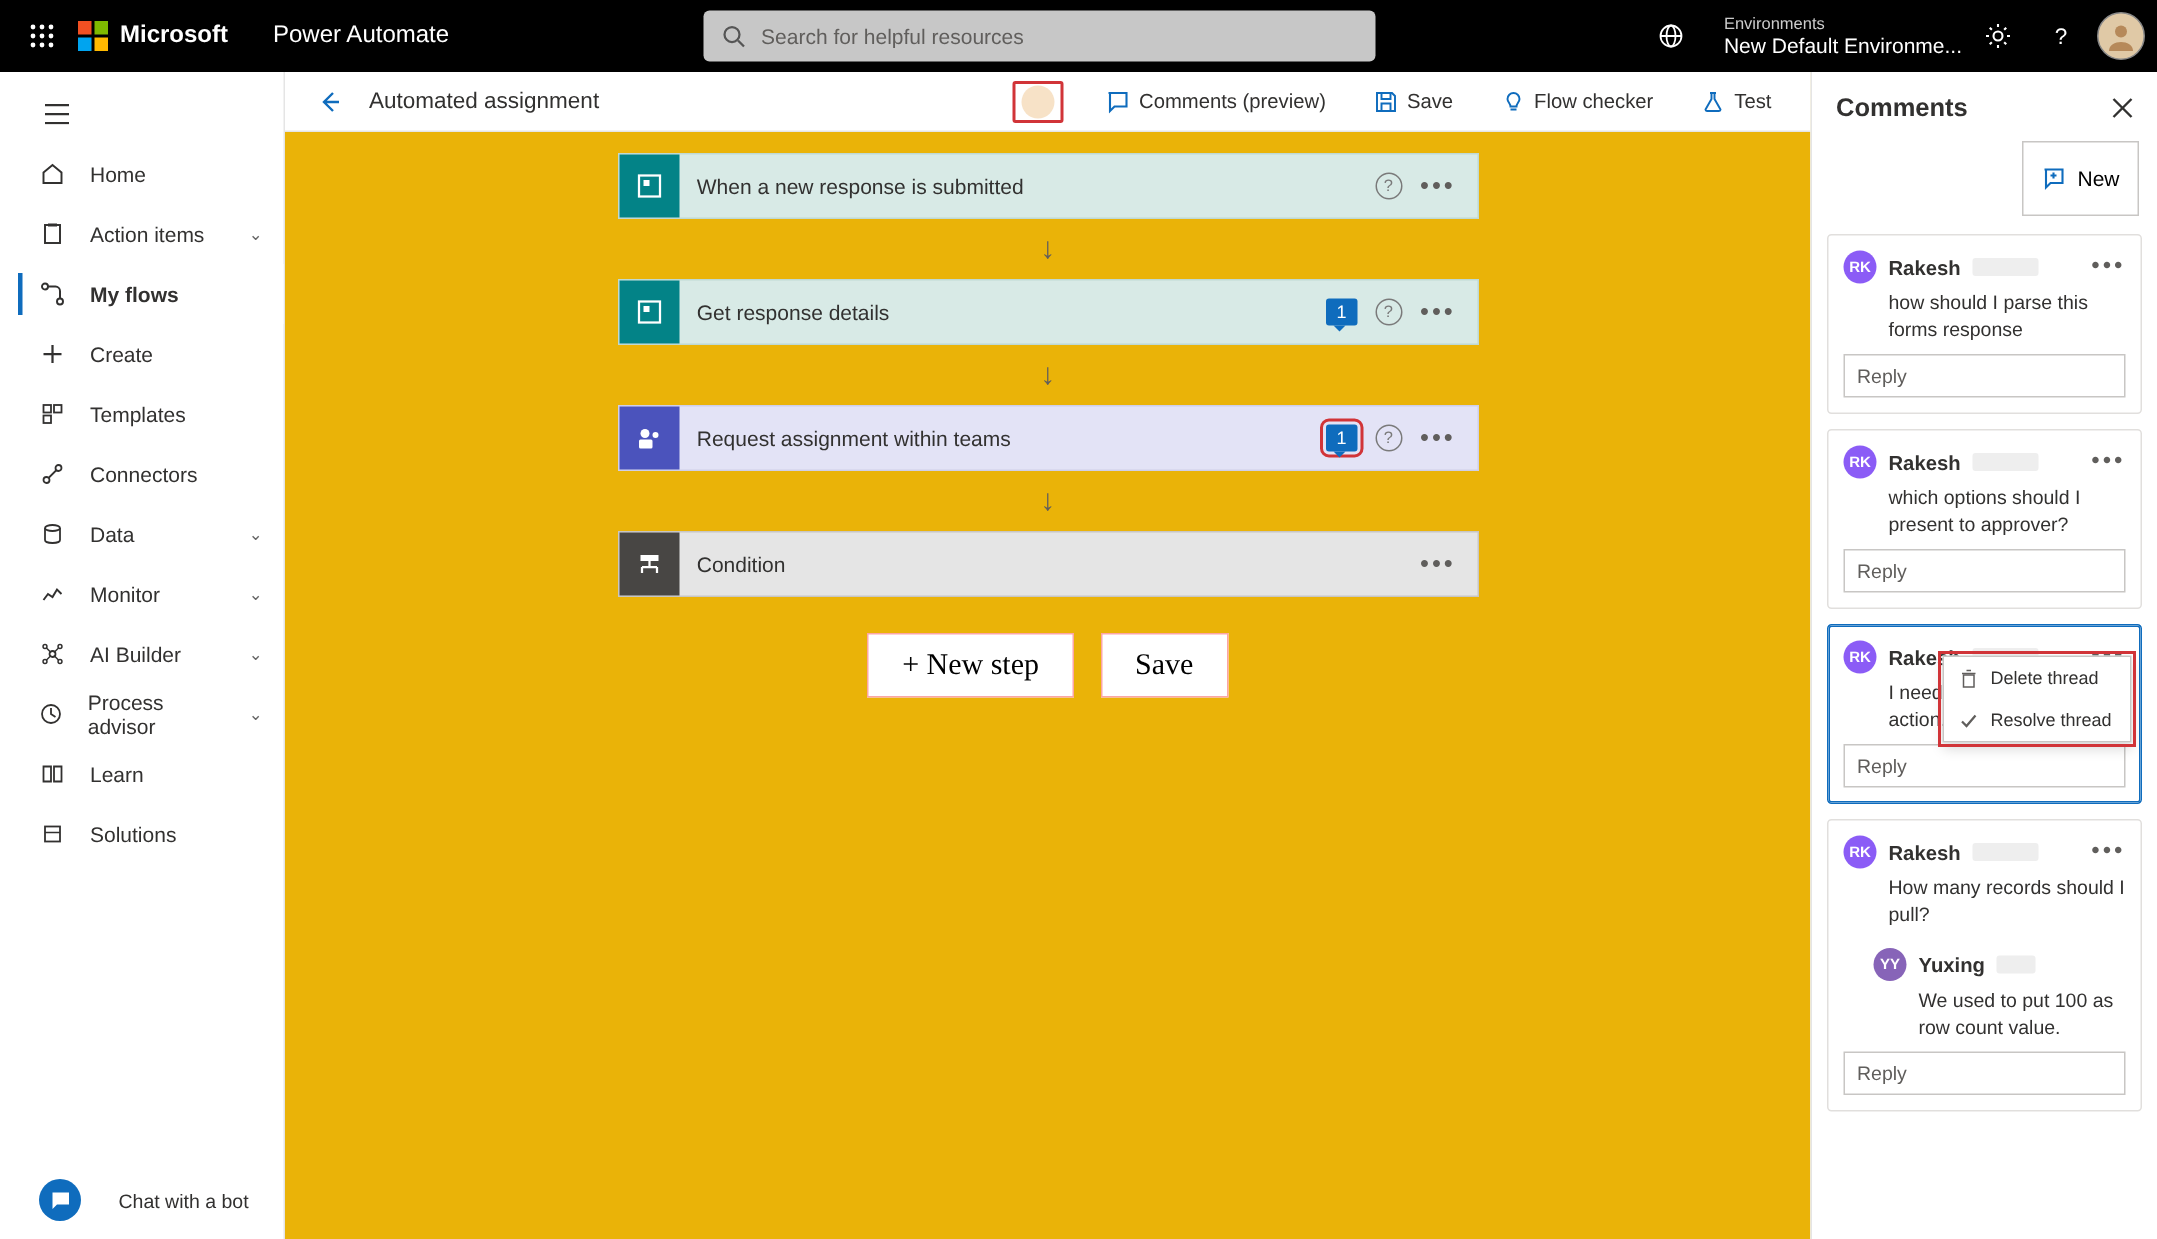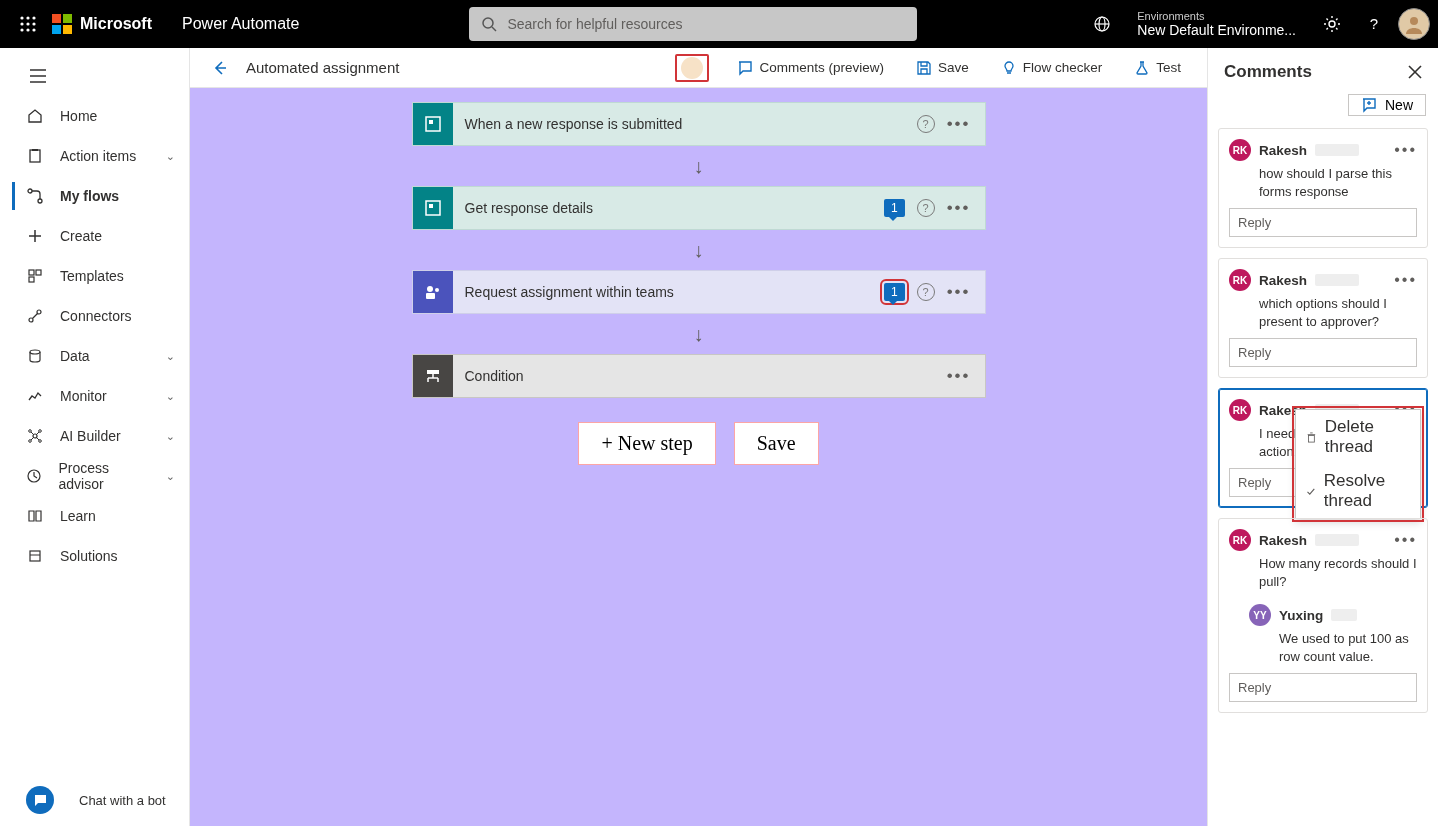--- a/index.html
+++ b/index.html
@@ -11,42 +11,42 @@
 .waffle svg { fill: #fff; }
 .ms-logo { display: flex; align-items: center; gap: 8px; margin-left: 4px; }
 .ms-squares { width: 20px; height: 20px; display: grid; grid-template: 1fr 1fr / 1fr 1fr; gap: 2px; }
 .ms-squares span:nth-child(1){background:#f25022;} .ms-squares span:nth-child(2){background:#7fba00;}
 .ms-squares span:nth-child(3){background:#00a4ef;} .ms-squares span:nth-child(4){background:#ffb900;}
 .ms-brand { font-size: 16px; font-weight: 600; }
 .app-name { font-size: 16px; font-weight: 400; margin-left: 30px; }
 .searchbox { flex: 0 0 448px; height: 34px; background: #c7c7c7; border-radius: 4px; margin-left: 170px; display: flex; align-items: center; padding: 0 12px; gap: 10px; color: #555; }
 .searchbox input { flex: 1; border: none; background: transparent; outline: none; font-size: 14px; color: #323130; }
 .top-right { margin-left: auto; display: flex; align-items: center; gap: 6px; }
-.env { display: flex; align-items: center; gap: 26px; margin-right: 12px; }
+.env { display: flex; align-items: center; gap: 26px; }
 .env-txt small { font-size: 11px; color: #ccc; display: block; line-height: 1.1; }
 .env-txt span { font-size: 14px; color: #fff; }
 .top-icon { width: 36px; height: 48px; display: flex; align-items: center; justify-content: center; cursor: pointer; }
 .avatar-h { width: 32px; height: 32px; border-radius: 50%; background: #e0c9a6; border: 1px solid #888; display:flex; align-items:center; justify-content:center; }
 
 
 .shell { display: flex; height: calc(100% - 48px); }
 
 
 .sidebar { width: 190px; border-right: 1px solid #e5e5e5; display: flex; flex-direction: column; padding-top: 8px; background:#fff;padding-left:12px; }
 .hamburger { height: 40px; display: flex; align-items: center; padding-left: 18px; cursor: pointer; }
 .nav-item { height: 40px; display: flex; align-items: center; padding: 0 14px; gap: 16px; cursor: pointer; color: #323130; font-size: 14px; position: relative; }
 .nav-item.active { background: #fff; font-weight: 600; }
 .nav-item.active::before { content:''; position:absolute; left:0; top:6px; bottom:6px; width:3px; background:#0f6cbd; }
 .nav-item .chev { margin-left: auto; color: #666; font-size: 11px; }
 .nav-icon { width: 18px; height: 18px; display:flex; align-items:center; justify-content:center; color:#323130; }
 .sidebar-footer { margin-top: auto; padding: 12px 14px; display:flex; align-items:center; gap:25px; }
 .bot-btn { width:28px; height:28px; border-radius:50%; background:#0f6cbd; display:flex; align-items:center; justify-content:center; color:#fff; }
 
 
-.content { flex: 1; display: flex; flex-direction: column; background: #c4b5fd; }
+.content { flex: 1; display: flex; flex-direction: column; background: #eab308; }
 .cmdbar { height: 40px; background: #fff; border-bottom: 1px solid #e5e5e5; display:flex; align-items:center; padding: 0 16px; gap: 12px; }
 .back-btn { width: 28px; height: 28px; display:flex; align-items:center; justify-content:center; cursor:pointer; color:#0f6cbd; }
 .flow-title { font-size: 15px; color:#323130; }
 .cmd-spacer { flex:1; }
 .presence { width: 34px; height: 28px; border:2px solid #d13438; border-radius:2px; display:flex; align-items:center; justify-content:center; margin-right:6px; }
 .presence .face { width:22px; height:22px; border-radius:50%; background:#f7e2c7; }
 .cmd-btn { display:flex; align-items:center; gap:6px; height: 40px; padding: 0 10px; cursor:pointer; font-size:13.5px; color:#323130; }
 .cmd-btn svg { color:#0f6cbd; }
 .cmd-btn.test svg { color:#0f6cbd; }
 
@@ -70,37 +70,37 @@
 .more-ic { color:#605e5c; letter-spacing:2px; font-size:17px; line-height:0; cursor:pointer; }
 .arrow { height:40px; display:flex; align-items:center; justify-content:center; color:#605e5c; font-size:20px; }
 .btn-row { display:flex; gap:18px; margin-top:24px; }
 .flat-btn { border:1px solid #fca5a5; background:#fff; padding:9px 22px; font-size:20px; cursor:pointer;font-family:Liberation Serif, serif; }
 
 
 .panel { width: 231px; border-left:1px solid #e5e5e5; background:#fff; display:flex; flex-direction:column; }
 .panel-head { display:flex; align-items:center; justify-content:space-between; padding: 14px 16px 6px 16px; }
 .panel-title { font-size:17px; font-weight:600; }
 .panel-tools { display:flex; justify-content:flex-end; padding: 6px 12px 10px; }
-.new-btn { border:1px solid #c8c6c4; background:#fff; padding:2px 12px; display:flex; align-items:center; gap:8px; font-size:14px; cursor:pointer; }
+.new-btn { border:1px solid #c8c6c4; background:#fff; padding:16px 12px; display:flex; align-items:center; gap:8px; font-size:14px; cursor:pointer; }
 .panel-body { flex:1; overflow:auto; padding: 2px 10px 16px; }
 
 .thread { border:1px solid #e1dfdd; border-radius:3px; padding:10px 10px 10px 10px; margin-bottom:10px; position:relative; }
 .thread.sel { border-color:#0f6cbd; box-shadow: 0 0 0 1px #0f6cbd inset; }
 .t-head { display:flex; align-items:center; gap:8px; }
 .t-av { width:22px; height:22px; border-radius:50%; color:#fff; font-size:10px; font-weight:600; display:flex; align-items:center; justify-content:center; }
-.t-av.rk { background:#be185d; }
+.t-av.rk { background:#8b5cf6; }
 .t-av.yy { background:#8764b8; }
 .t-name { font-size:13.5px; font-weight:600; }
 .t-blur { width:44px; height:12px; background:#eee; border-radius:2px; }
 .t-more { margin-left:auto; cursor:pointer; color:#605e5c; font-size:16px; letter-spacing:2px; }
 .t-body { font-size:13px; color:#323130; padding: 4px 0 8px 30px; line-height:1.35; }
 .reply-in { width:100%; border:1px solid #c8c6c4; padding:6px 8px; font-size:13px; color:#605e5c; outline:none; }
 .nested { padding-left:20px; margin-top:6px; }
 .menu { position:absolute; top:20px; right:6px; background:#fff; border:1px solid #c8c6c4; outline:2px solid #d13438; outline-offset:1px; width:126px; box-shadow:0 4px 8px rgba(0,0,0,.15); }
-.menu-item { display:flex; align-items:center; gap:8px; padding:7px 10px; font-size:17px; cursor:pointer; }
+.menu-item { display:flex; align-items:center; gap:8px; padding:7px 10px; font-size:12px; cursor:pointer; }
 
 svg { display:block; }
 input::placeholder { color:#605e5c; }
 </style>
 </head>
 <body>
 
 <div class="topbar">
   <div class="waffle">
     <svg width="16" height="16" viewBox="0 0 16 16">

